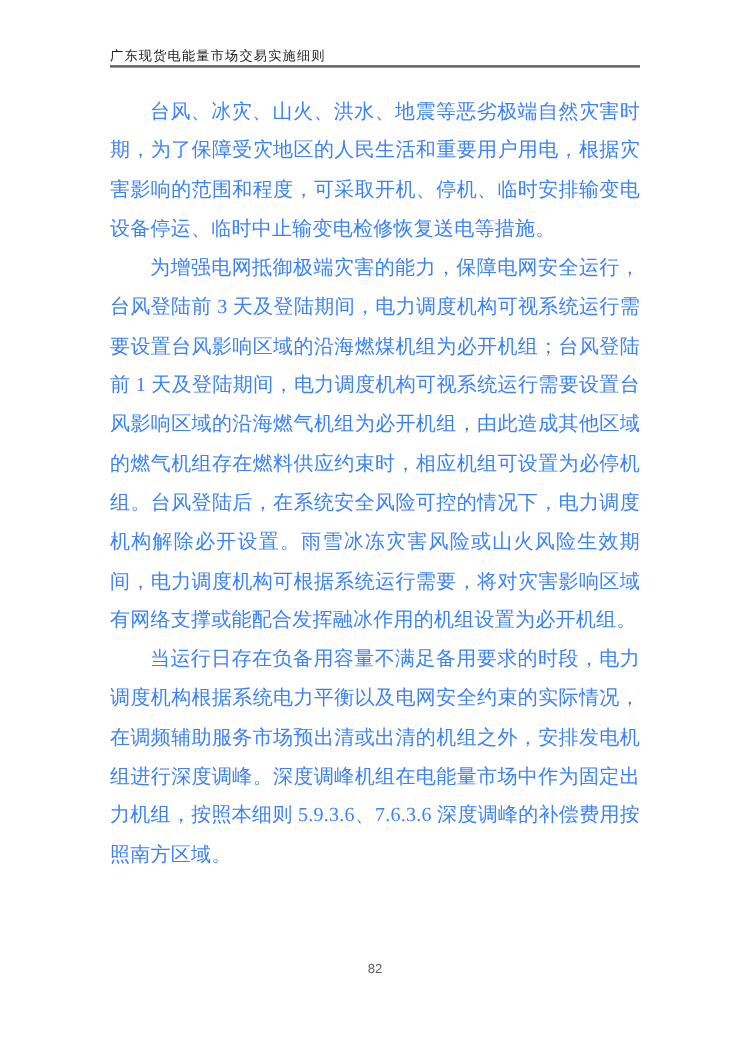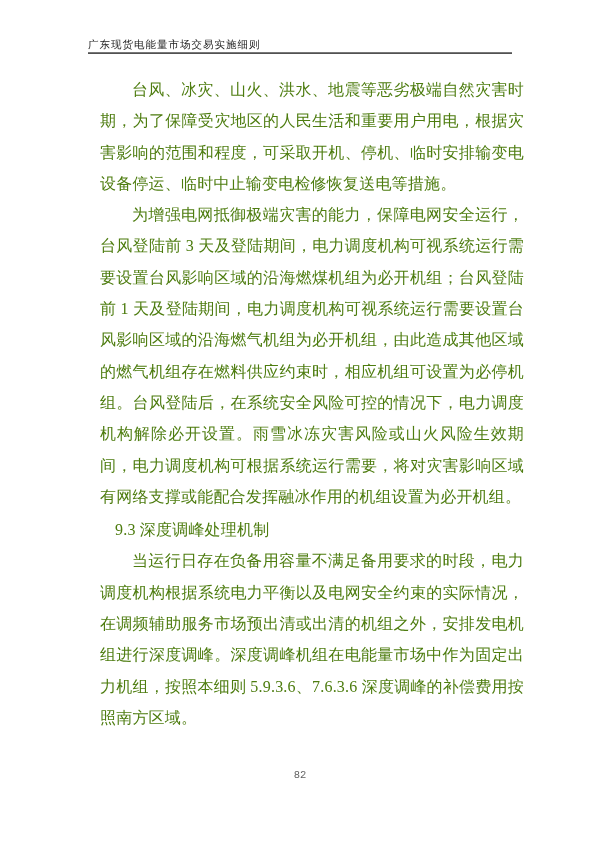--- a/index.html
+++ b/index.html
@@ -35,23 +35,23 @@
     position: absolute;
     top: 52px;
     left: 88px;
     width: 424px;
     height: 2px;
     background: linear-gradient(to bottom, #8a8a8a, #3f3f3f);
   }
   .content {
     position: absolute;
     top: 74px;
-    left: 100px;
+    left: 88px;
     width: 424px;
-    color: #4d7c0f;
+    color: #3b82f6;
     font-size: 16px;
     line-height: 31.3px;
     text-align: justify;
     text-justify: inter-character;
     letter-spacing: 0.2px;
   }
   .para {
     margin: 0;
     text-indent: 2em;
   }
@@ -63,39 +63,38 @@
     text-align: left;
   }
   .page-number {
     position: absolute;
     top: 769px;
     left: 0;
     width: 600px;
     text-align: center;
     font-size: 10.5px;
     color: #5f5f5f;
-    font-family: Liberation Mono, monospace;
+    font-family: Liberation Sans, sans-serif;
   }
 </style>
 </head>
 <body>
 
 <div class="page">
 
   <div class="header-title">广东现货电能量市场交易实施细则</div>
 
   <div class="header-rule"></div>
 
   <div class="content">
 
     <p class="para">台风、冰灾、山火、洪水、地震等恶劣极端自然灾害时期，为了保障受灾地区的人民生活和重要用户用电，根据灾害影响的范围和程度，可采取开机、停机、临时安排输变电设备停运、临时中止输变电检修恢复送电等措施。</p>
 
     <p class="para">为增强电网抵御极端灾害的能力，保障电网安全运行，台风登陆前 3 天及登陆期间，电力调度机构可视系统运行需要设置台风影响区域的沿海燃煤机组为必开机组；台风登陆前 1 天及登陆期间，电力调度机构可视系统运行需要设置台风影响区域的沿海燃气机组为必开机组，由此造成其他区域的燃气机组存在燃料供应约束时，相应机组可设置为必停机组。台风登陆后，在系统安全风险可控的情况下，电力调度机构解除必开设置。雨雪冰冻灾害风险或山火风险生效期间，电力调度机构可根据系统运行需要，将对灾害影响区域有网络支撑或能配合发挥融冰作用的机组设置为必开机组。</p>
 
-    <h3 class="section-heading">9.3 深度调峰处理机制</h3>
 
     <p class="para">当运行日存在负备用容量不满足备用要求的时段，电力调度机构根据系统电力平衡以及电网安全约束的实际情况，在调频辅助服务市场预出清或出清的机组之外，安排发电机组进行深度调峰。深度调峰机组在电能量市场中作为固定出力机组，按照本细则 5.9.3.6、7.6.3.6 深度调峰的补偿费用按照南方区域。</p>
 
 
   </div>
 
   <div class="page-number">82</div>
 
 </div>
 

